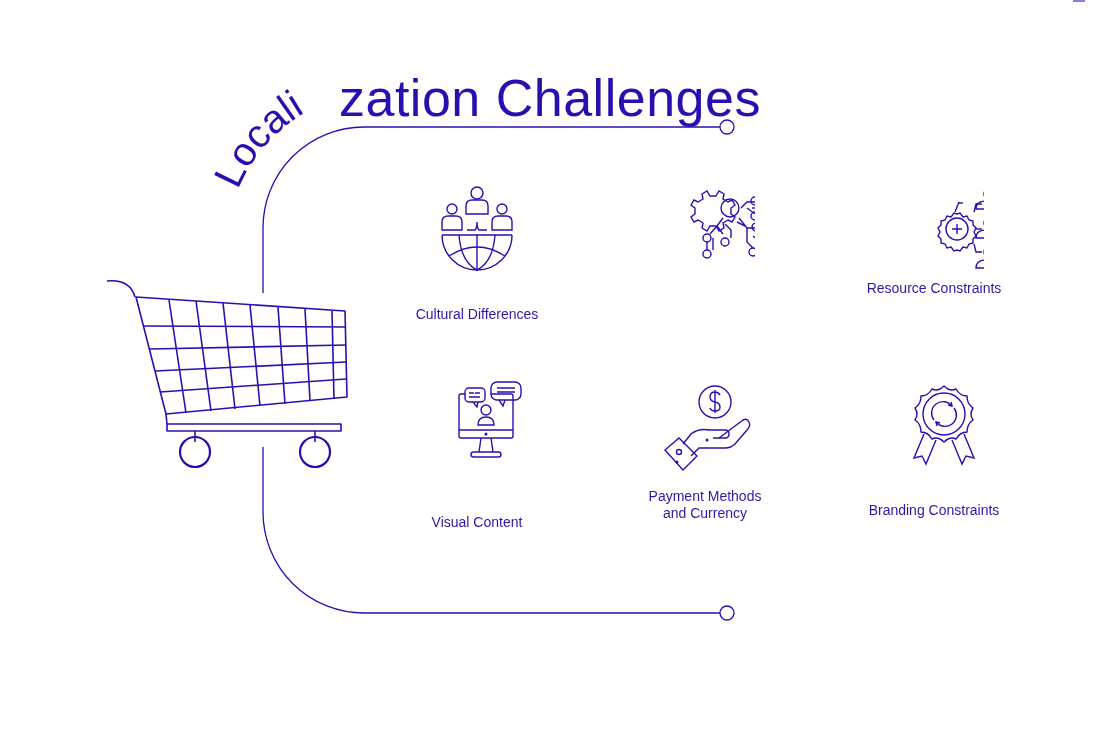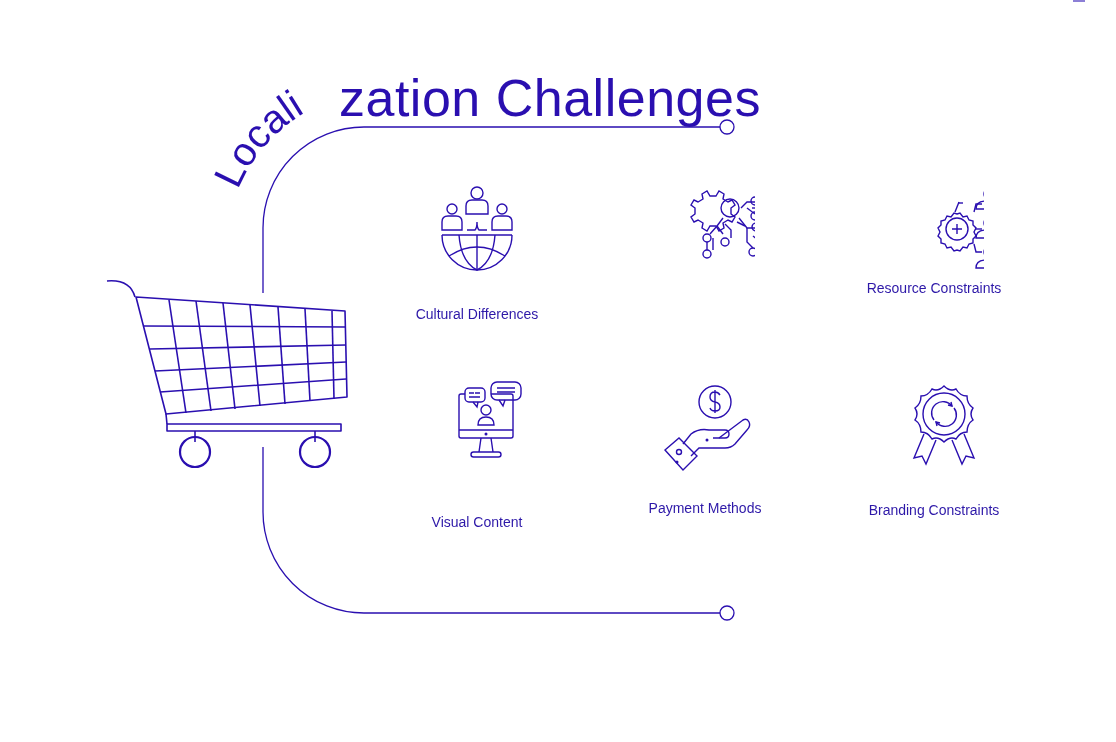--- a/index.html
+++ b/index.html
@@ -161,21 +161,22 @@
   <svg class="icon" viewBox="0 0 100 100" fill="none" stroke="#2a0fb0" stroke-width="1.4">
     <circle cx="60" cy="22" r="16"></circle>
     <path d="M 65 15 Q 63 12 60 12 Q 55 12 55 17 Q 55 21 60 22 Q 65 23 65 27 Q 65 31 60 31 Q 56 31 55 28 M 60 10 L 60 33"></path>
     <path d="M 28 64 L 36 54 Q 44 48 54 50 L 70 50 Q 74 50 74 54 Q 74 58 70 58 L 58 58"></path>
     <path d="M 64 58 L 88 40 Q 92 38 94 42 Q 96 46 92 50 L 80 64 Q 76 68 70 68 L 44 68 L 36 76"></path>
     <path d="M 10 70 L 24 58 L 42 76 L 28 90 Z"></path>
     <circle cx="24" cy="72" r="2.5"></circle>
     <circle cx="22" cy="82" r="0.8" fill="#2a0fb0"></circle>
     <circle cx="52" cy="60" r="0.8" fill="#2a0fb0"></circle>
   </svg>
-  <span class="label" style="margin-top:20px;">Payment Methods</span>
+  <span class="label" style="margin-top:8px;">Payment Methods</span>
+  <span class="label">and Currency</span>
 </div>
 
 <div class="card" style="left:834px; top:378px;">
   <svg class="icon" viewBox="0 0 100 100" fill="none" stroke="#2a0fb0" stroke-width="1.4">
     <path d="M 60 8 Q 66 14 72 11 Q 76 18 83 18 Q 83 26 89 30 Q 85 36 89 42 Q 83 46 83 54 Q 76 54 72 61 Q 66 58 60 64 Q 54 58 48 61 Q 44 54 37 54 Q 37 46 31 42 Q 35 36 31 30 Q 37 26 37 18 Q 44 18 48 11 Q 54 14 60 8 Z"></path>
     <circle cx="60" cy="36" r="21"></circle>
     <path d="M 50 42 A 11 11 0 0 1 68 28"></path>
     <path d="M 64 27 L 68 28 L 67 24"></path>
     <path d="M 70 30 A 11 11 0 0 1 52 44"></path>
     <path d="M 56 45 L 52 44 L 53 48"></path>

